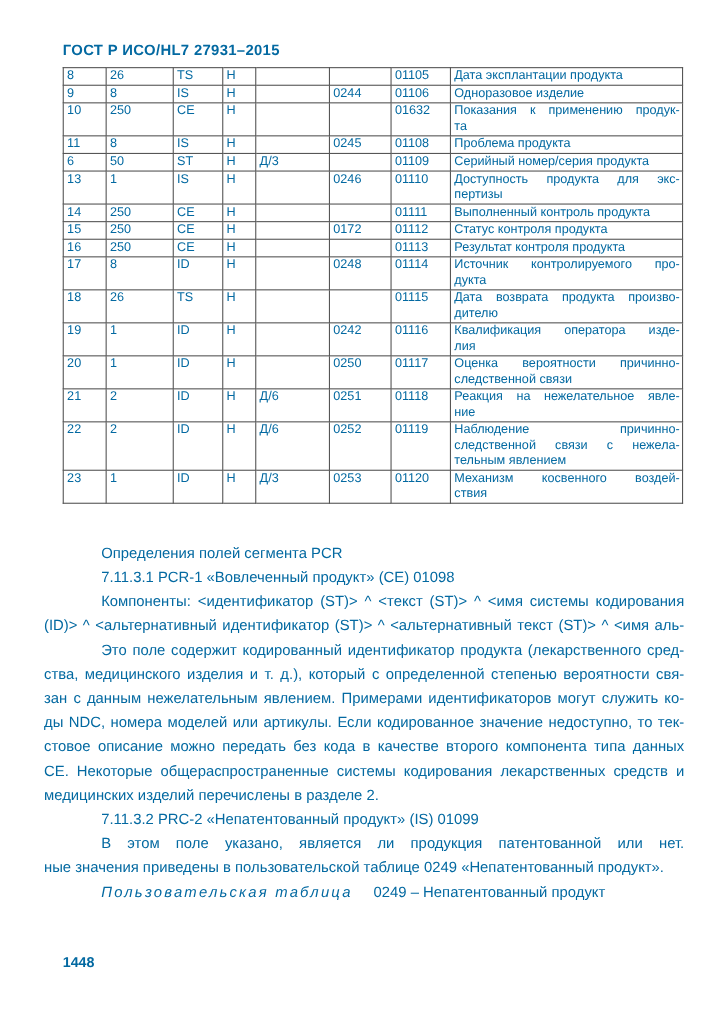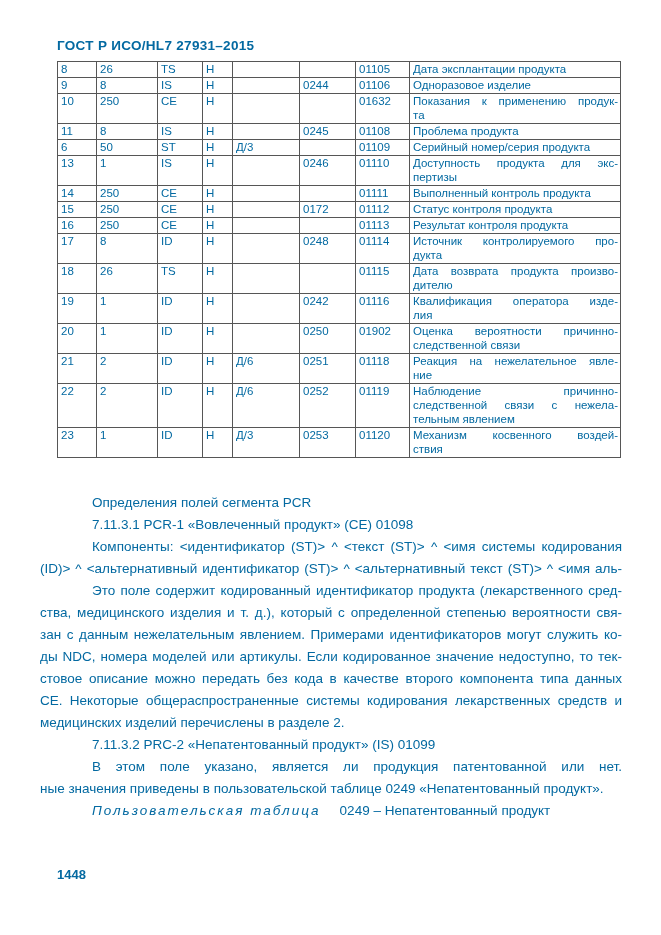--- a/index.html
+++ b/index.html
@@ -212,21 +212,21 @@
             <div>лия</div>
           </td>
         </tr>
         <tr>
           <td>20</td>
           <td>1</td>
           <td>ID</td>
           <td>Н</td>
           <td></td>
           <td>0250</td>
-          <td>01902</td>
+          <td>01117</td>
           <td>
             <div class="jl">Оценка вероятности причинно-</div>
             <div>следственной связи</div>
           </td>
         </tr>
         <tr>
           <td>21</td>
           <td>2</td>
           <td>ID</td>
           <td>Н</td>

